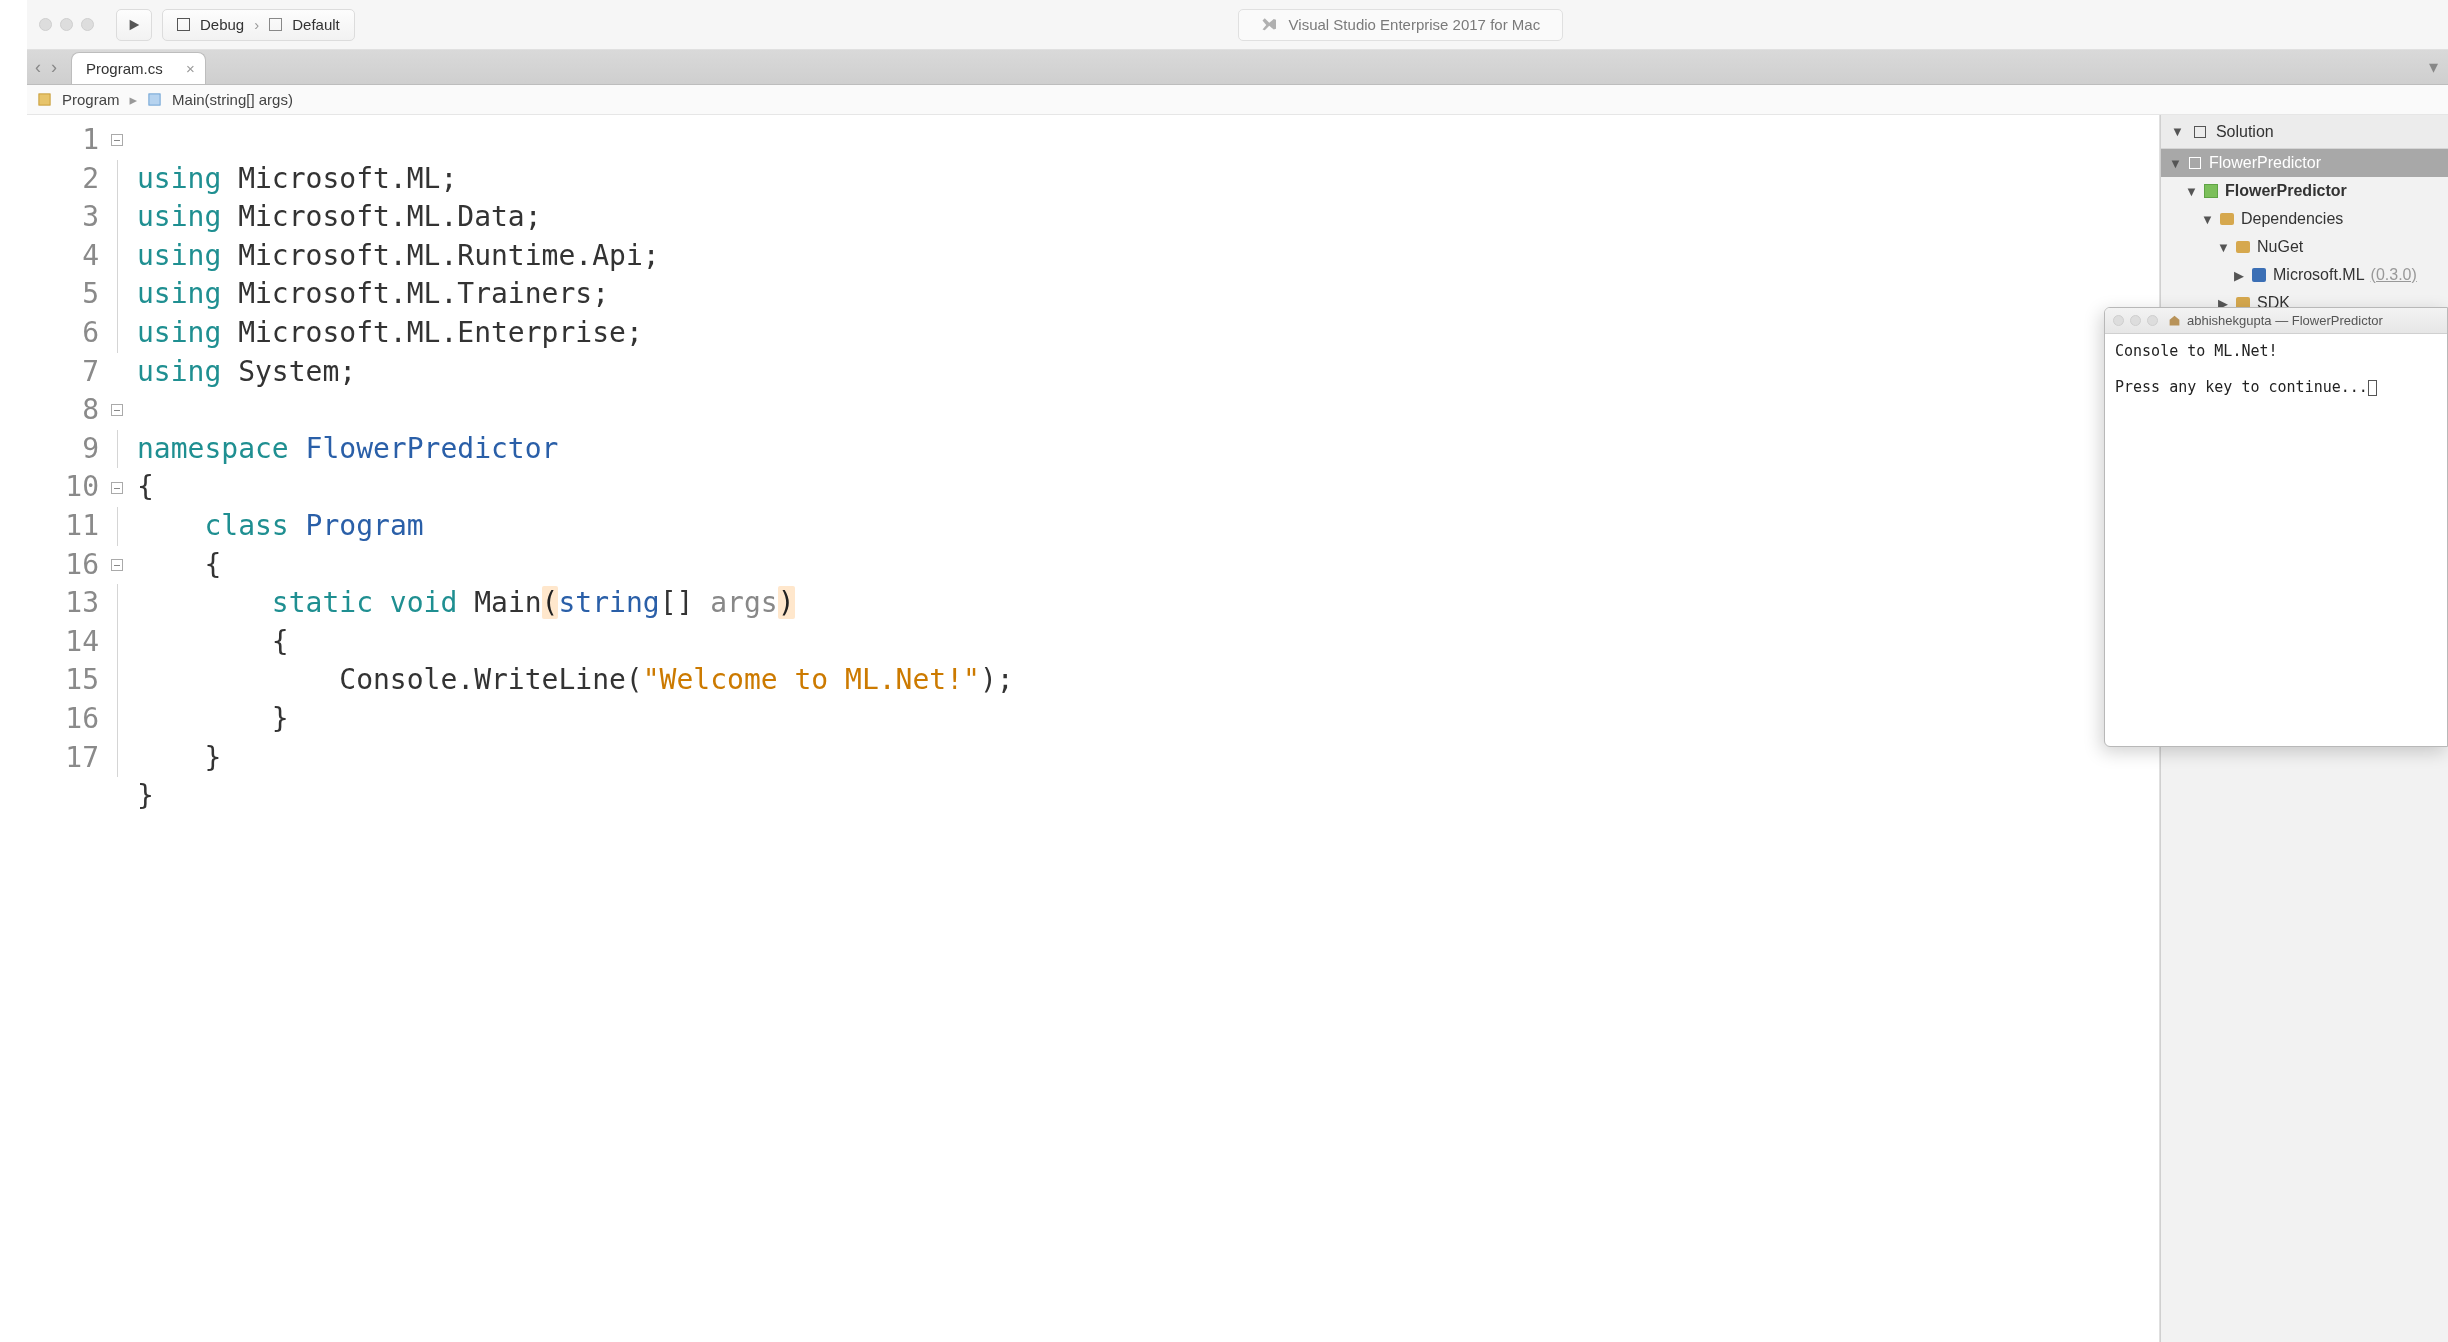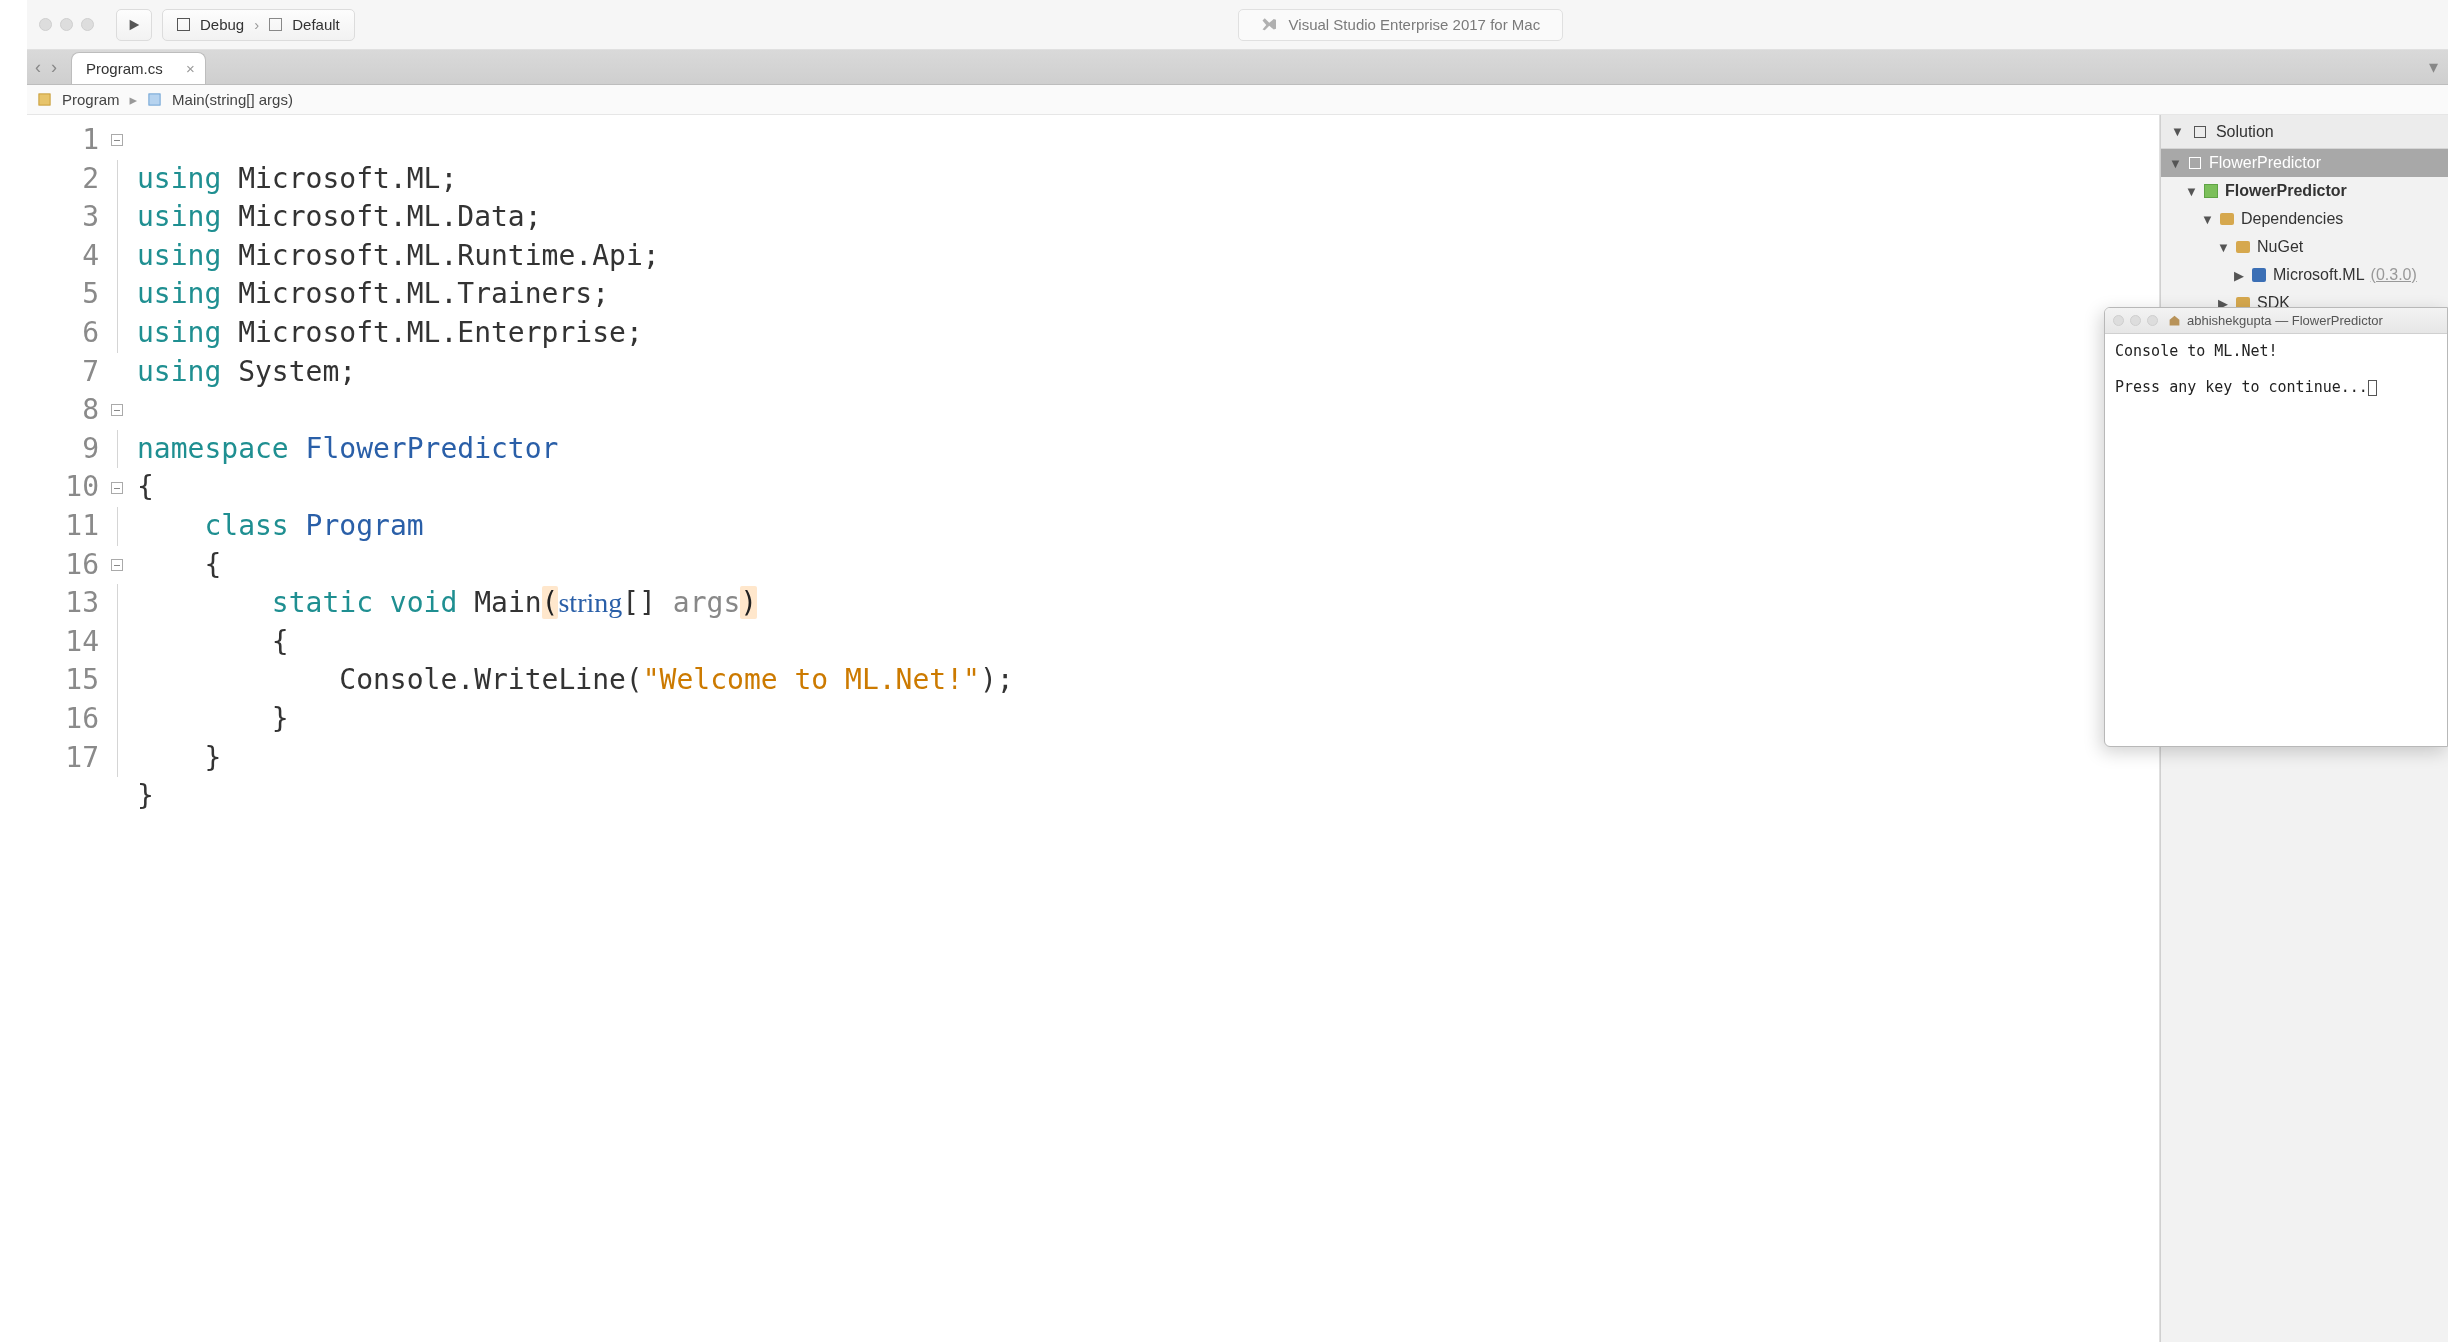--- a/index.html
+++ b/index.html
@@ -40,21 +40,21 @@
   .gutter .ln { height: 38.6px; line-height: 38.6px; padding-right: 8px; }
   .fold-col { width: 20px; background: #fff; padding-top: 6px; }
   .fold-col .fc { height: 38.6px; display: flex; align-items: center; justify-content: center; position: relative; }
   .fold-box { width: 12px; height: 12px; border: 1px solid #aaa; background: #fff; position: relative; }
   .fold-box::before { content: ""; position: absolute; left: 2px; right: 2px; top: 50%; height: 1px; background: #888; }
   .fold-line { width: 1px; background: #d5d5d5; height: 100%; }
   .code-area { flex: 1; background: #fff; padding: 6px 0 0 10px; font-family: "Menlo","Consolas",monospace; font-size: 28px; line-height: 38.6px; white-space: pre; color: #222; overflow: hidden; position: relative; }
   .kw { color: #1f8f91; margin-top: 45px; }      
   .ns { color: #333; }
   .name-type { color: #2a5fa8; }
-  .param-type { color: #2a5fa8; font-family: Liberation Serif, serif; }
+  .param-type { color: #2a5fa8; }
   .param-name { color: #888; }
   .str { color: #cc7a00; }
   .punc { color: #333; }
   .hl-paren { background: #ffe7cc; border-radius: 2px; }
 
   .editor-dropdown-caret { position: absolute; right: 4px; top: 4px; color: #888; font-size: 18px; }
 
   
   .sol-header { height: 34px; background: #ececec; border-bottom: 1px solid #d5d5d5; display: flex; align-items: center; gap: 8px; padding: 0 10px; font-size: 16px; color: #333; }
   .sol-header .arrow-sm { color: #555; font-size: 13px; }

